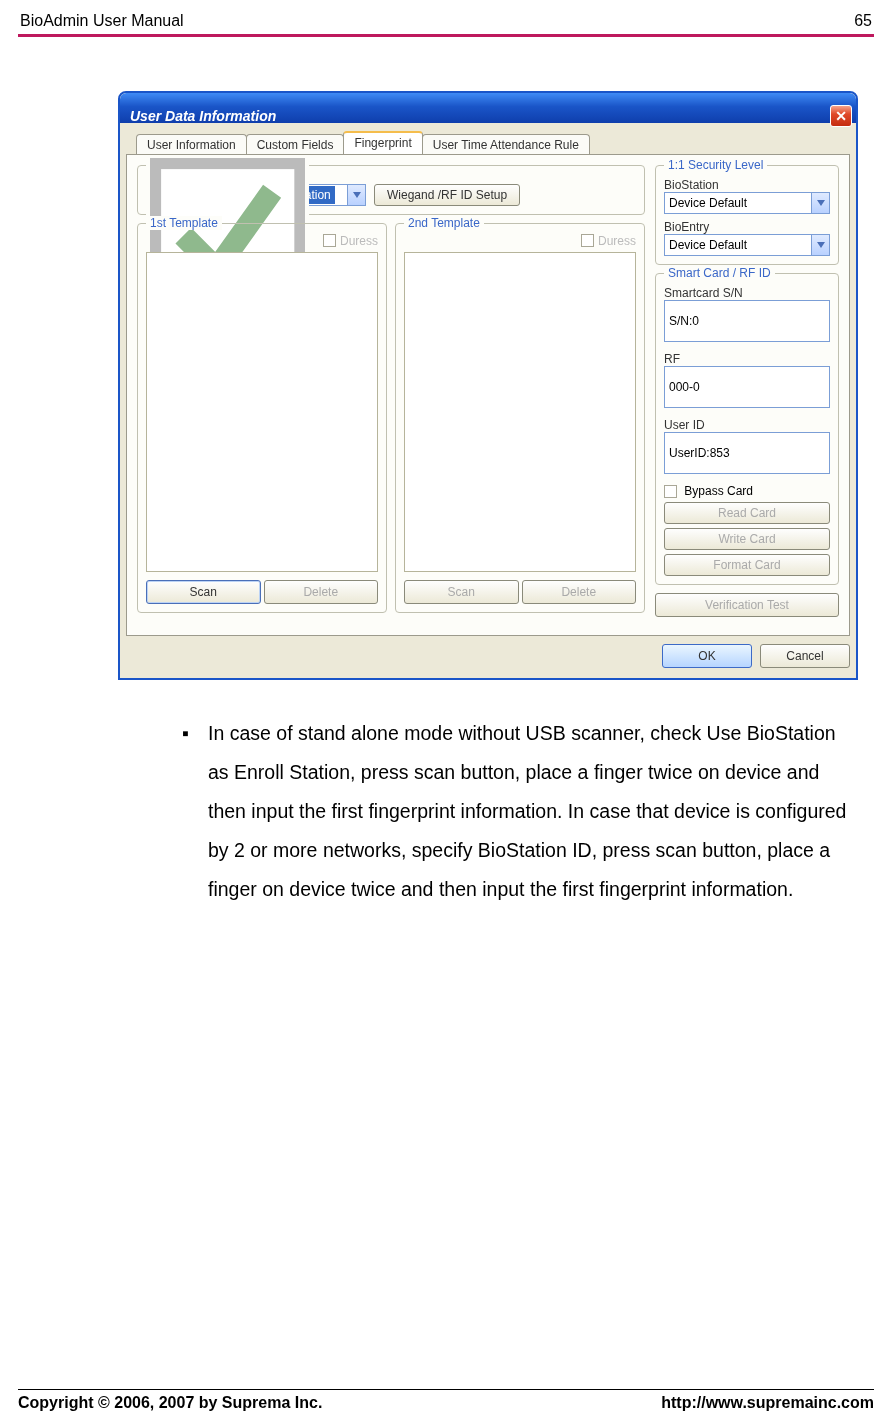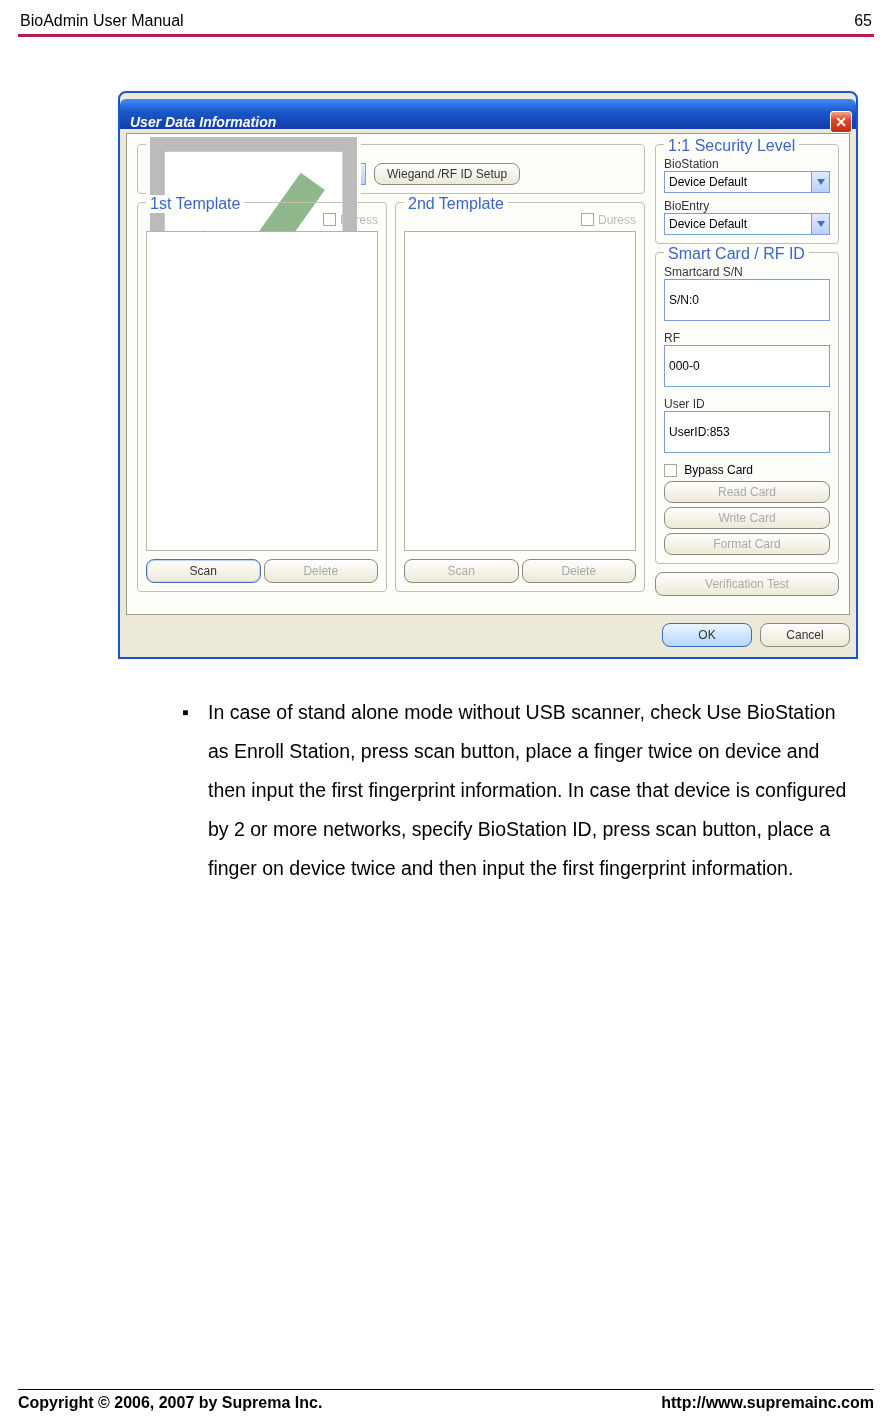--- a/index.html
+++ b/index.html
@@ -50,21 +50,20 @@
     display: flex;
     align-items: center;
     justify-content: space-between;
     padding: 16px 4px 0 10px;
     color: #fff;
     font-weight: bold;
     font-style: italic;
     font-size: 14px;
     border-top-left-radius: 6px;
     border-top-right-radius: 6px;
-    margin-top: 6px;
   }
   .close-btn {
     width: 22px; height: 22px;
     background: linear-gradient(180deg,#f6a38a,#e04a2a 40%,#c42b0f);
     border: 1px solid #fff;
     border-radius: 3px;
     display:flex;align-items:center;justify-content:center;
     font-weight:bold;color:#fff;font-size:14px;font-style:normal;
     line-height:1;
   }
@@ -106,21 +105,21 @@
     border-radius:4px;
     padding:10px 8px 8px 8px;
     position:relative;
     margin-bottom:8px;
   }
   .grp > .legend {
     position:absolute;
     top:-8px; left:8px;
     background:#fdfdf9;
     padding:0 4px;
-    font-size:16px;
+    font-size:12px;
     color:#3a67c8;
   }
   .grp.topgrp .legend { color:#888; }
   .enroll-row { display:flex; align-items:center; gap:8px; margin-top:8px;}
   .lbl { color:#222; font-size:12px; }
   .select {
     display:flex;align-items:center;justify-content:space-between;
     border:1px solid #7b9ed6;
     background:#fff;
     height:22px;
@@ -134,21 +133,21 @@
   .drop-btn {
     width:18px;height:20px;
     background:linear-gradient(180deg,#dfeaff,#b9d1ff);
     border-left:1px solid #7b9ed6;
     display:flex;align-items:center;justify-content:center;
   }
   .drop-btn svg{width:8px;height:6px;}
   .btn {
     height:22px;
     border:1px solid #8a8a7a;
-    border-radius:8px;
+    border-radius:3px;
     background:linear-gradient(180deg,#fefefe,#ece9d7);
     padding:0 12px;
     font-size:12px;
     color:#333;
     display:inline-flex;align-items:center;justify-content:center;
   }
   .btn.disabled { color:#aaa; }
   .btn.primary { border:1px solid #4a6fb8; box-shadow: inset 0 0 0 1px #bcd3f5; }
   .two-templates { display:flex; gap:8px;justify-content:space-between; }
   .tpl { flex:1; }
@@ -205,20 +204,26 @@
 <div class="dialog-wrap">
   <div class="dialog">
     <div class="titlebar">
       <span>User Data Information</span>
       <div class="close-btn">
         <span>✕</span>
       </div>
     </div>
 
     <div class="dialog-body">
+      <div class="tabs">
+        <div class="tab">User Information</div>
+        <div class="tab">Custom Fields</div>
+        <div class="tab active">Fingerprint</div>
+        <div class="tab">User Time Attendance Rule</div>
+      </div>
 
       <div class="tab-panel">
         <div class="main-cols">
 
           <div class="left-col">
             <div class="grp topgrp">
               <span class="legend">
                 <svg viewBox="0 0 14 14">
                     <rect x="0.5" y="0.5" width="13" height="13" fill="#fff" stroke="#bbb"></rect>
                     <path d="M3 7 L6 10 L11 3" stroke="#8fb98d" stroke-width="2" fill="none"></path>

